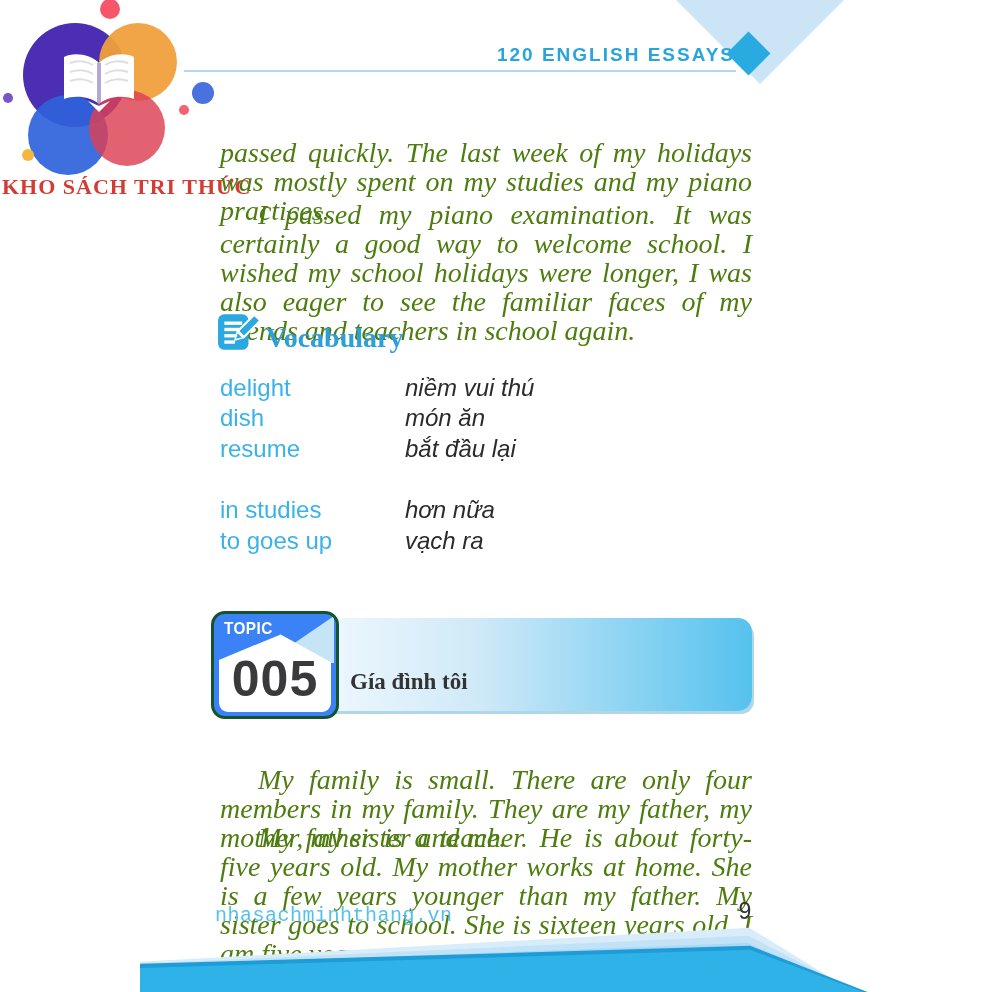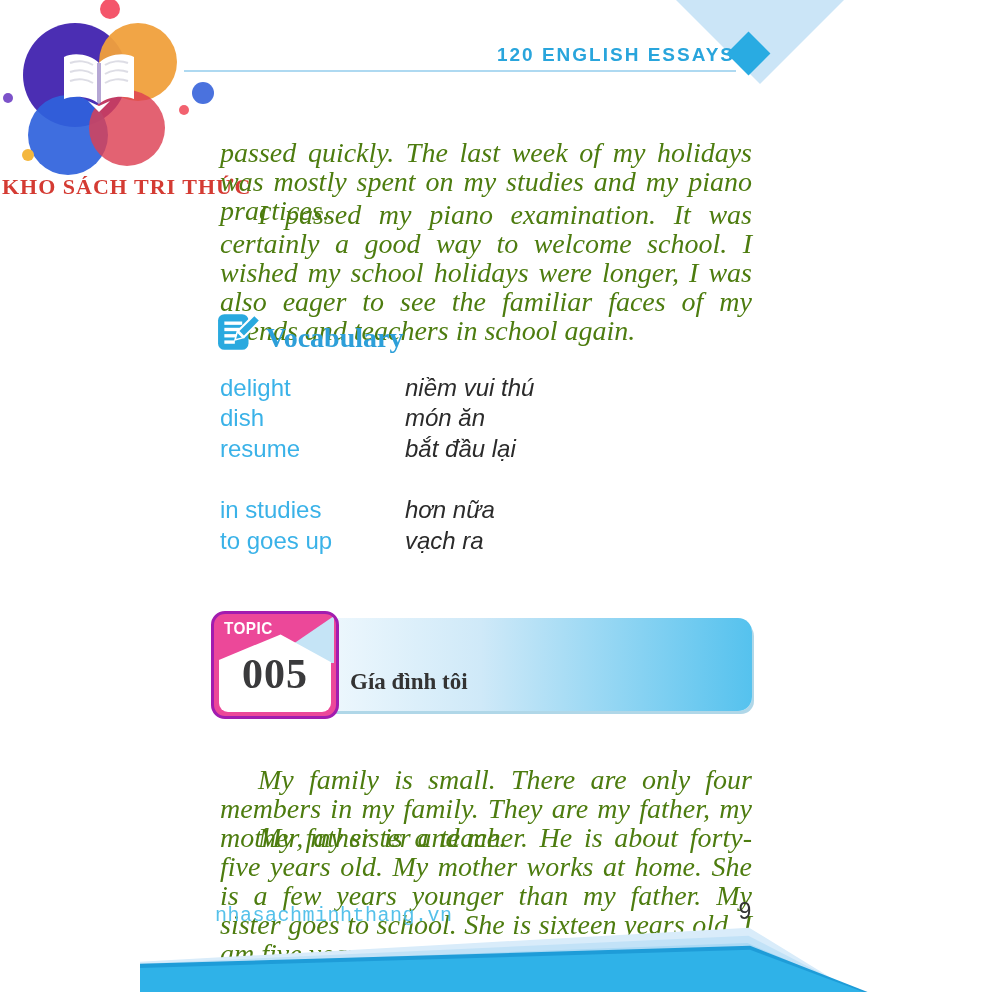--- a/index.html
+++ b/index.html
@@ -52,32 +52,32 @@
   
   .topic-banner{position:absolute;left:300px;top:618px;width:452px;height:93px;
      border-radius:14px;
      background:linear-gradient(90deg,#f3fafe 0%,#cfe9f8 40%,#55c2ee 100%);
      box-shadow:3px 4px 0 -1px rgba(30,140,190,.35);}
   .topic-title-en{position:absolute;left:348px;top:633px;
      font-family:"Liberation Sans", sans-serif;font-weight:bold;font-size:28px;color:#29a8de;}
   .topic-title-vi{position:absolute;left:350px;top:669px;
      font-family:"Liberation Serif", serif;font-weight:bold;font-size:23px;color:#333;}
   .topic-badge{position:absolute;left:211px;top:611px;width:128px;height:108px;
-     background:#ec4899;border:3px solid #a21caf;border-radius:14px;
+     background:#3b82f6;border:3px solid #14532d;border-radius:14px;
      box-sizing:border-box;overflow:hidden;}
   .badge-label{position:absolute;left:10px;top:5px;
      font-family:"Liberation Sans", sans-serif;font-weight:bold;font-size:17px;
      color:#ffffff;letter-spacing:.5px;transform:scaleX(.9);transform-origin:left;}
   .badge-tri{position:absolute;left:42%;top:2px;right:2px;height:46%;
      background:#c5e4f6;clip-path:polygon(0 100%,100% 0,100% 100%);}
   .badge-pent{position:absolute;left:4%;right:4%;top:20%;bottom:4%;
      background:#ffffff;border-radius:9px;
      clip-path:polygon(0 33%,55% 0,100% 36%,100% 100%,0 100%);}
   .badge-number{position:absolute;left:0;right:0;top:36px;text-align:center;
-     font-family:Liberation Serif, serif;font-weight:800;font-size:42px;
+     font-family:Liberation Sans, sans-serif;font-weight:800;font-size:50px;
      letter-spacing:1px;color:#3a3a3c;}
 
   
   .footer-site{position:absolute;left:215px;top:904px;
      font-family:Liberation Mono, monospace;font-size:20px;color:#55c1ea;
      letter-spacing:.5px;}
   .footer-pagenum{position:absolute;left:730px;top:898px;width:30px;text-align:center;
      font-family:"Liberation Sans", sans-serif;font-size:23px;color:#333;}
 
   

